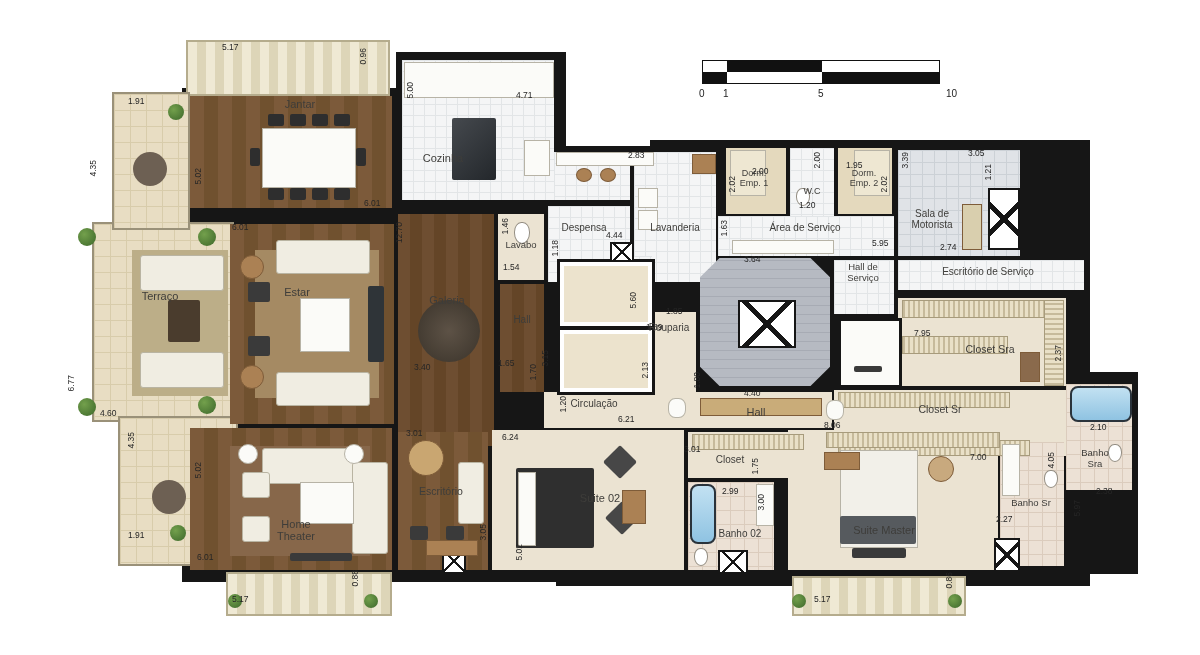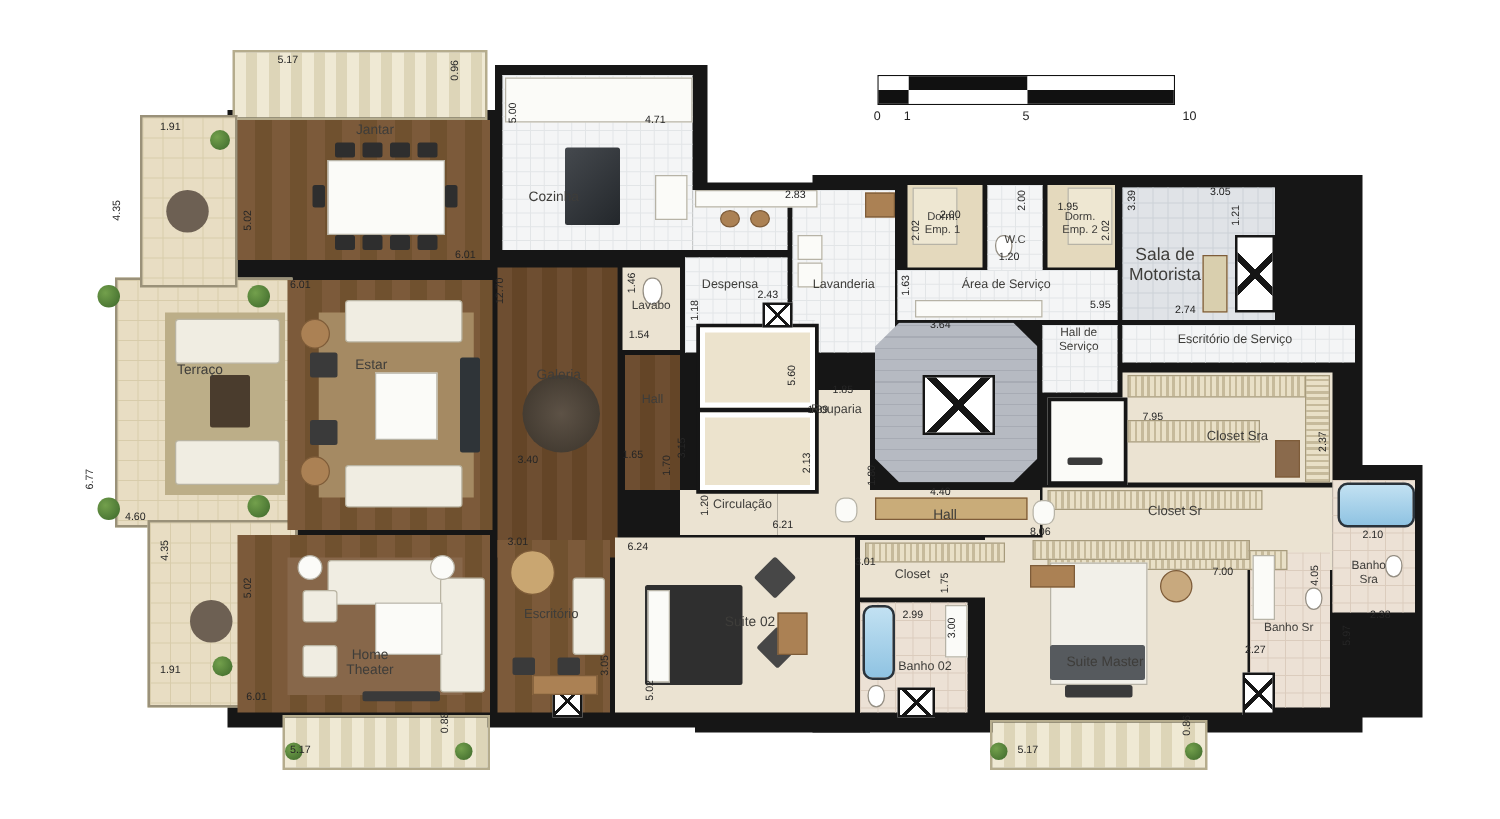--- a/index.html
+++ b/index.html
@@ -208,21 +208,21 @@
   <div class="lbl" style="left:408px;top:152px;width:70px">Cozinha</div>
   <div class="lbl" style="left:120px;top:290px;width:80px">Terraço</div>
   <div class="lbl" style="left:262px;top:286px;width:70px">Estar</div>
   <div class="lbl" style="left:412px;top:294px;width:70px">Galeria</div>
   <div class="lbl" style="left:496px;top:240px;width:50px;font-size:9.5px">Lavabo</div>
   <div class="lbl" style="left:548px;top:222px;width:72px;font-size:10px">Despensa</div>
   <div class="lbl" style="left:635px;top:222px;width:80px;font-size:10px">Lavanderia</div>
   <div class="lbl" style="left:732px;top:168px;width:44px;font-size:9px">Dorm. Emp. 1</div>
   <div class="lbl" style="left:792px;top:186px;width:40px;font-size:9px">W.C</div>
   <div class="lbl" style="left:842px;top:168px;width:44px;font-size:9px">Dorm. Emp. 2</div>
-  <div class="lbl" style="left:896px;top:196px;width:72px;font-size:14px">Sala de Motorista</div>
+  <div class="lbl" style="left:896px;top:208px;width:72px;font-size:10px">Sala de Motorista</div>
   <div class="lbl" style="left:750px;top:222px;width:110px;font-size:10px">Área de Serviço</div>
   <div class="lbl" style="left:844px;top:262px;width:38px;font-size:9.5px">Hall de Serviço</div>
   <div class="lbl" style="left:908px;top:266px;width:160px;font-size:10px">Escritório de Serviço</div>
   <div class="lbl" style="left:640px;top:322px;width:58px;font-size:10px">Rouparia</div>
   <div class="lbl" style="left:500px;top:314px;width:44px;font-size:10px">Hall</div>
   <div class="lbl" style="left:556px;top:398px;width:76px;font-size:10px">Circulação</div>
   <div class="lbl" style="left:730px;top:406px;width:52px">Hall</div>
   <div class="lbl" style="left:950px;top:344px;width:80px;font-size:10.5px">Closet Sra</div>
   <div class="lbl" style="left:900px;top:404px;width:80px;font-size:10.5px">Closet Sr</div>
   <div class="lbl" style="left:1074px;top:448px;width:42px;font-size:9.5px">Banho Sra</div>
@@ -246,21 +246,21 @@
   <div class="dim v" style="left:812px;top:152px">2.00</div>
   <div class="dim" style="left:799px;top:200px">1.20</div>
   <div class="dim" style="left:846px;top:160px">1.95</div>
   <div class="dim v" style="left:879px;top:176px">2.02</div>
   <div class="dim v" style="left:900px;top:152px">3.39</div>
   <div class="dim" style="left:968px;top:148px">3.05</div>
   <div class="dim v" style="left:983px;top:164px">1.21</div>
   <div class="dim" style="left:940px;top:242px">2.74</div>
   <div class="dim" style="left:872px;top:238px">5.95</div>
   <div class="dim v" style="left:719px;top:220px">1.63</div>
-  <div class="dim" style="left:606px;top:230px">2.43</div>
+  <div class="dim" style="left:606px;top:230px">4.44</div>
   <div class="dim v" style="left:550px;top:240px">1.18</div>
   <div class="dim v" style="left:500px;top:218px">1.46</div>
   <div class="dim" style="left:503px;top:262px">1.54</div>
   <div class="dim v" style="left:394px;top:222px">12.70</div>
   <div class="dim" style="left:232px;top:222px">6.01</div>
   <div class="dim" style="left:128px;top:96px">1.91</div>
   <div class="dim v" style="left:88px;top:160px">4.35</div>
   <div class="dim v" style="left:66px;top:375px">6.77</div>
   <div class="dim" style="left:100px;top:408px">4.60</div>
   <div class="dim v" style="left:126px;top:432px">4.35</div>

